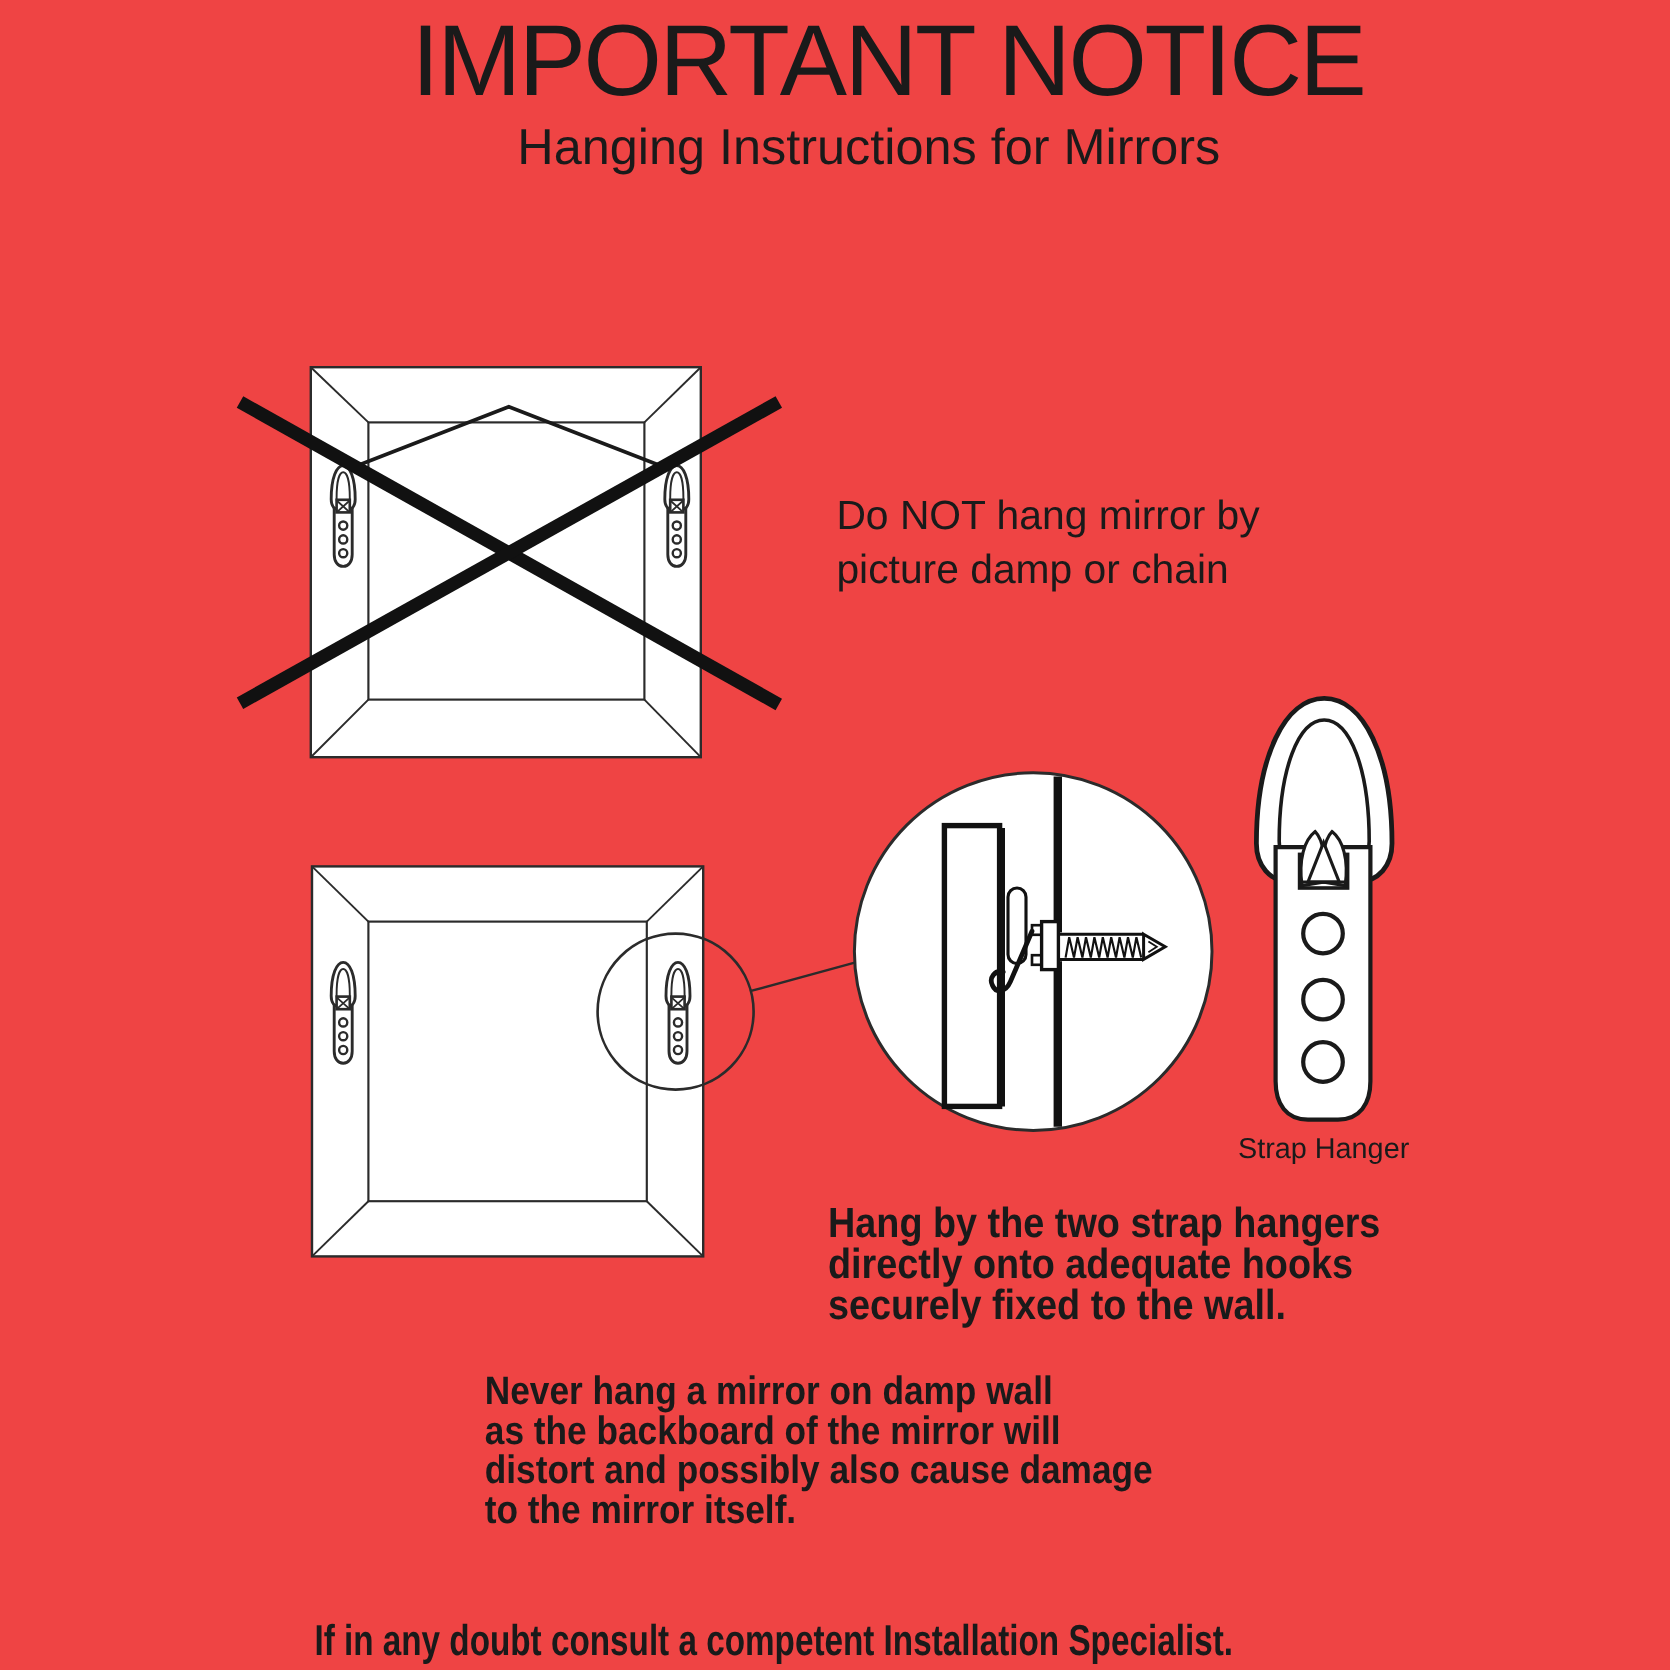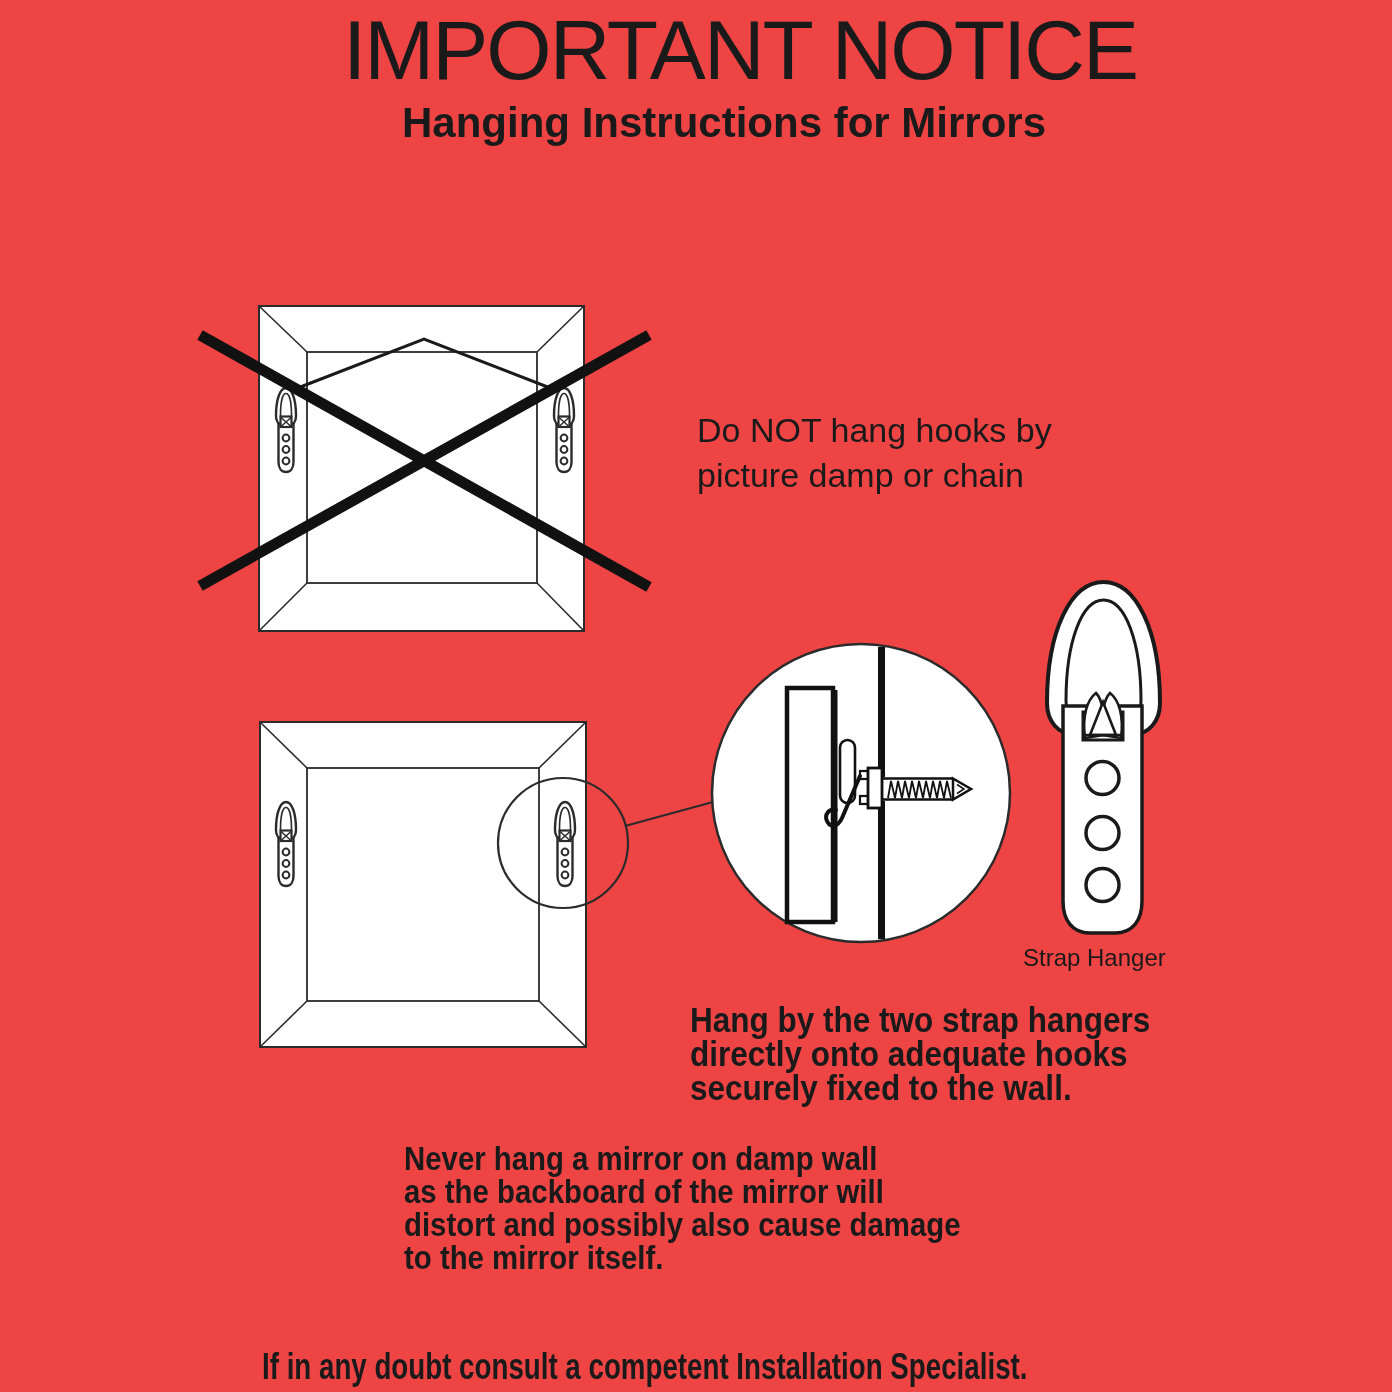--- a/index.html
+++ b/index.html
@@ -19,28 +19,29 @@
 
   .title {
     left: 240px; top: 2px; width: 1000px;
     text-align: center;
     font-size: 84px; font-weight: 400;
     letter-spacing: -2px;
   }
   .subtitle {
     left: 224px; top: 96px; width: 1000px;
     text-align: center;
-    font-size: 42px; line-height: 54px; font-weight: 700;
+    font-size: 42px; line-height: 54px; font-weight: 400;
   }
   .wrong-caption {
     left: 697px; top: 408px;
     font-size: 34px; line-height: 45px; font-weight: 400;
   }
   .hanger-label {
     left: 1023px; top: 944px; width: 160px;
+    text-align: center;
     font-size: 24px; font-weight: 400;
   }
   .hang-caption {
     left: 690px; top: 1003px;
     font-size: 35px; line-height: 34px; font-weight: bold;
     transform: scaleX(0.90); transform-origin: left top;
   }
   .damp-warning {
     left: 404px; top: 1142px;
     font-size: 33px; line-height: 33px; font-weight: bold;
@@ -104,21 +105,21 @@
       <use href="#hangerSmallA" transform="translate(371,91)"></use>
     </g>
 
     <g>
       <line x1="20" y1="40" x2="469" y2="292" stroke="#111111" stroke-width="11"></line>
       <line x1="20" y1="291" x2="469" y2="40" stroke="#111111" stroke-width="11"></line>
     </g>
   </svg>
 
   <div class="txt wrong-caption">
-    <div>Do NOT hang hooks by</div>
+    <div>Do NOT hang mirror by</div>
     <div>picture damp or chain</div>
   </div>
 
   <svg class="d2" width="980" height="485" viewBox="0 0 980 485">
     <defs>
       <g id="hangerSmallB">
         <path d="M 3 30 C 3 12 7.5 2 13 2 C 18.5 2 23 12 23 30 C 23 36 20 39 16 39 L 10 39 C 6 39 3 36 3 30 Z" fill="#ffffff" stroke="#2b2b2b" stroke-width="2.4"></path>
         <path d="M 7.5 29 C 7.5 15 9.8 7.5 13 7.5 C 16.2 7.5 18.5 15 18.5 29 C 18.5 33 17 35 14.8 35 L 11.2 35 C 9 35 7.5 33 7.5 29 Z" fill="none" stroke="#2b2b2b" stroke-width="1.6"></path>
         <path d="M 5.5 38 L 5.5 76 C 5.5 82 8.5 86 13 86 C 17.5 86 20.5 82 20.5 76 L 20.5 38 Z" fill="#ffffff" stroke="#2b2b2b" stroke-width="2.4"></path>
         <rect x="7.5" y="30.5" width="11" height="10.5" fill="#ffffff" stroke="#2b2b2b" stroke-width="2.2"></rect>

